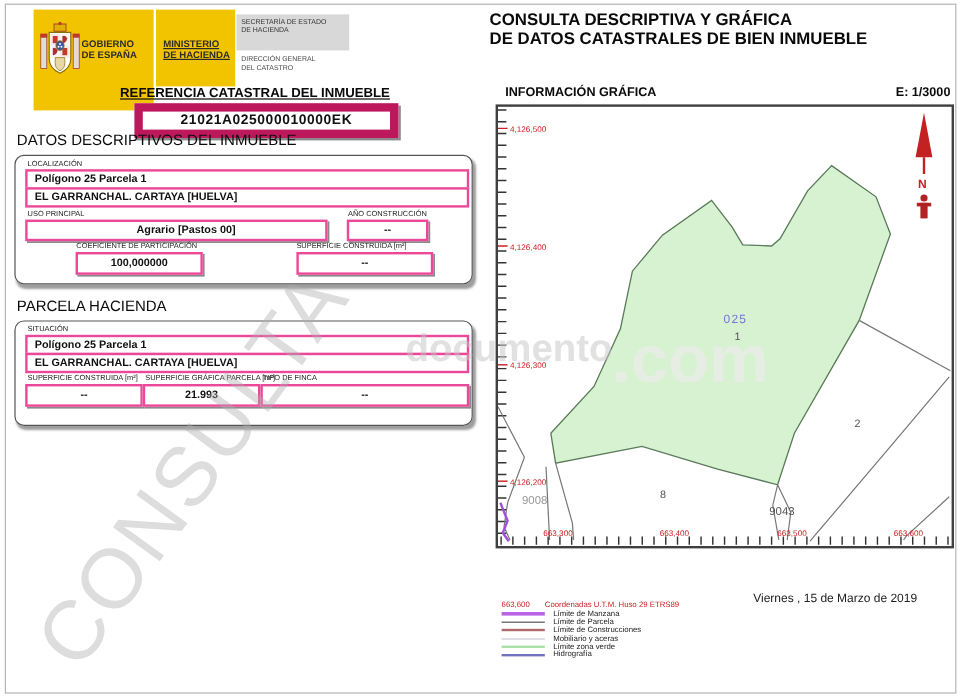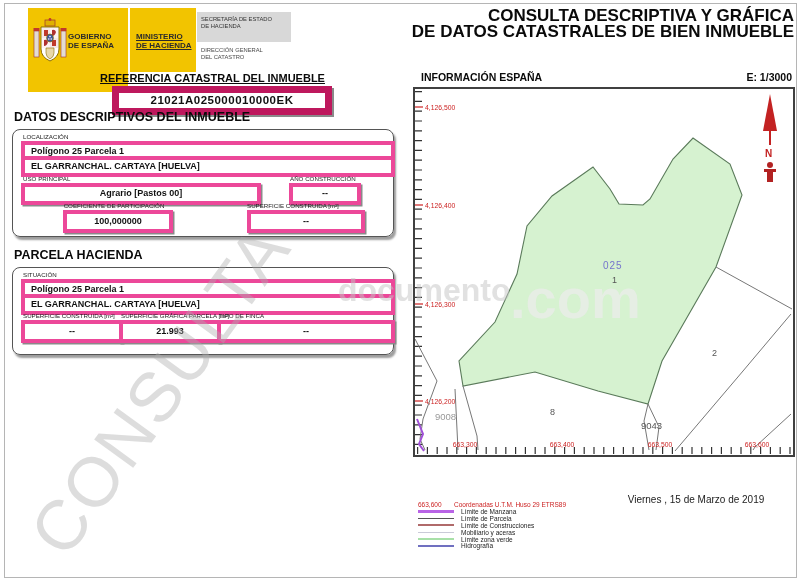--- a/index.html
+++ b/index.html
@@ -12,36 +12,36 @@
   .logo-block2{position:absolute;left:130px;top:8px;width:66px;height:64px;background:#f2c400;}
   .gob-text,.min-text{position:absolute;font-weight:bold;font-size:8px;line-height:9px;color:#2b2b2b;white-space:pre-line;}
   .gob-text{left:40px;top:24px;}
   .min-text{left:6px;top:24px;text-decoration:underline;}
   .secretaria{position:absolute;left:197px;top:12px;width:86px;height:22px;background:#d8d8d8;
               font-size:5.8px;line-height:7px;color:#333;padding:4px 4px;white-space:pre-line;}
   .direccion{position:absolute;left:201px;top:47px;width:90px;font-size:5.8px;line-height:7px;color:#4a4a4a;white-space:pre-line;}
   .arms{position:absolute;left:5px;top:9px;}
 
   
-  .main-title{position:absolute;left:408px;top:8px;width:386px;text-align:right;
-              font-weight:bold;font-size:17px;line-height:16px;color:#0a0a0a;}
+  .main-title{position:absolute;left:408px;top:8px;width:386px;text-align:left;
+              font-weight:bold;font-size:14px;line-height:16px;color:#0a0a0a;}
 
   
   .ref-label{position:absolute;left:95px;top:72px;width:235px;text-align:center;
              font-weight:bold;font-size:11px;text-decoration:underline;color:#0a0a0a;}
   .ref-box{position:absolute;left:112px;top:86px;width:206px;height:15px;border:7px solid #be185d;
            background:#fff;box-shadow:2px 2px 0 #8a8a8a;font-weight:bold;font-size:11.5px;
            text-align:center;line-height:15px;letter-spacing:0.5px;}
 
   
-  .sec-heading{position:absolute;font-weight:bold;font-size:12.5px;color:#0a0a0a;}
+  .sec-heading{position:absolute;font-weight:normal;font-size:12.5px;color:#0a0a0a;}
   .sec-box{position:absolute;left:12px;width:380px;border:1.2px solid #555;border-radius:8px;
            background:transparent;box-shadow:2px 3px 2px #9d9d9d;}
   .flabel{position:absolute;font-size:6.2px;color:#222;white-space:nowrap;}
-  .fbox{position:absolute;border:4px solid #ec4899;background:#fff;font-weight:bold;font-size:9px;
+  .fbox{position:absolute;border:2px solid #ec4899;background:#fff;font-weight:bold;font-size:9px;
         line-height:13px;padding-left:6px;white-space:nowrap;}
   .fbox.center{text-align:center;padding-left:0;box-shadow:1.5px 1.5px 0 #8a8a8a;}
 
   
   .info-heading{position:absolute;left:421px;top:71px;font-weight:bold;font-size:10.5px;color:#0a0a0a;}
   .escala{position:absolute;left:700px;top:71px;width:92px;text-align:right;font-weight:bold;font-size:10.5px;color:#0a0a0a;}
   .map{position:absolute;left:413px;top:87px;width:382px;height:370px;border:2px solid #404040;
        box-sizing:border-box;background:#fff;}
   .map svg{display:block;width:100%;height:100%;}
 
@@ -115,21 +115,21 @@
 
   <div class="ref-label">REFERENCIA CATASTRAL DEL INMUEBLE</div>
   <div class="ref-box">21021A025000010000EK</div>
 
   <div class="sec-heading" style="left:14px;top:110px;">DATOS DESCRIPTIVOS DEL INMUEBLE</div>
   <div class="sec-box" style="top:129px;height:106px;">
     <div class="flabel" style="left:10px;top:3px;">LOCALIZACIÓN</div>
     <div class="fbox" style="left:8px;top:11px;width:360px;height:13px;">Polígono 25 Parcela 1</div>
     <div class="fbox" style="left:8px;top:25.5px;width:360px;height:13px;">EL GARRANCHAL. CARTAYA [HUELVA]</div>
     <div class="flabel" style="left:10px;top:45px;">USO PRINCIPAL</div>
-    <div class="fbox center" style="left:8px;top:53px;width:232px;height:14px;">Agrario [Pastos 00]</div>
+    <div class="fbox center" style="left:8px;top:53px;width:232px;height:14px;padding-left:16px;">Agrario [Pastos 00]</div>
     <div class="flabel" style="left:277px;top:45px;">AÑO CONSTRUCCIÓN</div>
     <div class="fbox center" style="left:276px;top:53px;width:64px;height:14px;">--</div>
     <div class="flabel" style="left:46px;top:72px;width:110px;text-align:center;">COEFICIENTE DE PARTICIPACIÓN</div>
     <div class="fbox center" style="left:50px;top:80px;width:102px;height:15px;line-height:15px;">100,000000</div>
     <div class="flabel" style="left:234px;top:72px;">SUPERFICIE CONSTRUIDA [m²]</div>
     <div class="fbox center" style="left:234px;top:80px;width:110px;height:15px;line-height:15px;">--</div>
   </div>
 
   <div class="sec-heading" style="left:14px;top:248px;">PARCELA HACIENDA</div>
   <div class="sec-box" style="top:267px;height:86px;">
@@ -137,21 +137,21 @@
     <div class="fbox" style="left:8px;top:11px;width:360px;height:13px;">Polígono 25 Parcela 1</div>
     <div class="fbox" style="left:8px;top:25.5px;width:360px;height:13px;">EL GARRANCHAL. CARTAYA [HUELVA]</div>
     <div class="flabel" style="left:10px;top:44px;">SUPERFICIE CONSTRUIDA [m²]</div>
     <div class="fbox center" style="left:8px;top:52px;width:94px;height:15px;line-height:15px;">--</div>
     <div class="flabel" style="left:108px;top:44px;">SUPERFICIE GRÁFICA PARCELA [m²]</div>
     <div class="fbox center" style="left:106px;top:52px;width:94px;height:15px;line-height:15px;">21.993</div>
     <div class="flabel" style="left:206px;top:44px;">TIPO DE FINCA</div>
     <div class="fbox center" style="left:204px;top:52px;width:170px;height:15px;line-height:15px;">--</div>
   </div>
 
-  <div class="info-heading">INFORMACIÓN ESPAÑA</div>
+  <div class="info-heading">INFORMACIÓN GRÁFICA</div>
   <div class="escala">E: 1/3000</div>
 
   <div class="map">
     <svg viewBox="0 0 378 366">
 
       <line x1="3.5" y1="2" x2="3.5" y2="364" stroke="#333" stroke-width="7" stroke-dasharray="1.2,8.6"></line>
       <line x1="2" y1="361.5" x2="378" y2="361.5" stroke="#333" stroke-width="7" stroke-dasharray="1.2,8.6"></line>
 
       <polygon points="278,49 315,75 327,106 301,178 247,272 233,315 183,302 120,283 48,297 44,272 80,233 102,185 112,137 137,107 178,78 195,100 204,115 228,116 235,110 258,70" fill="#d6f2d0" stroke="#5a7a5a" stroke-width="1.1"></polygon>
 

